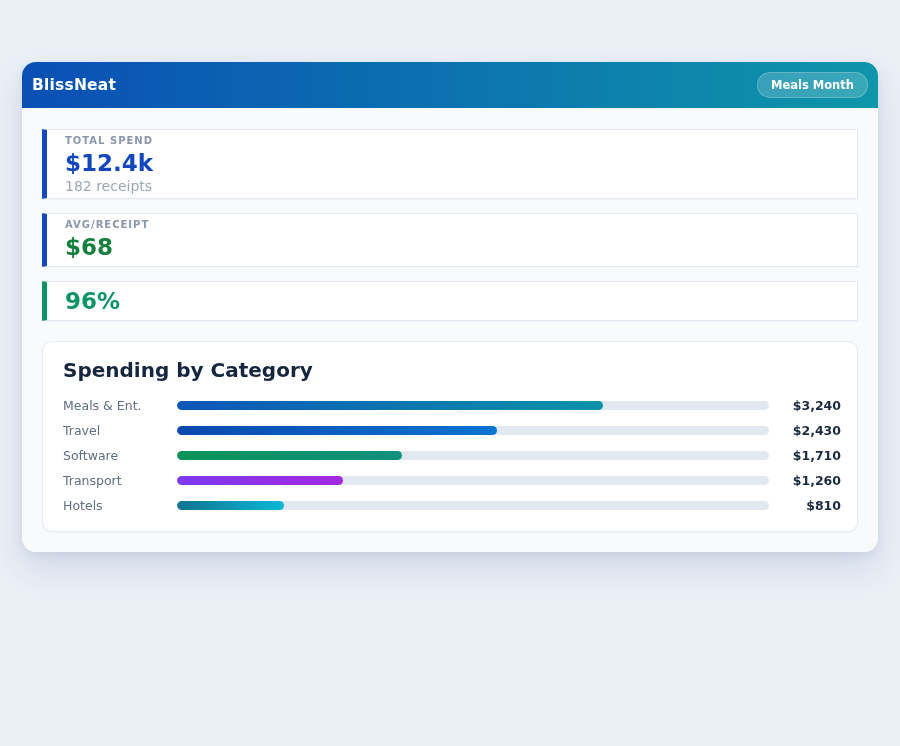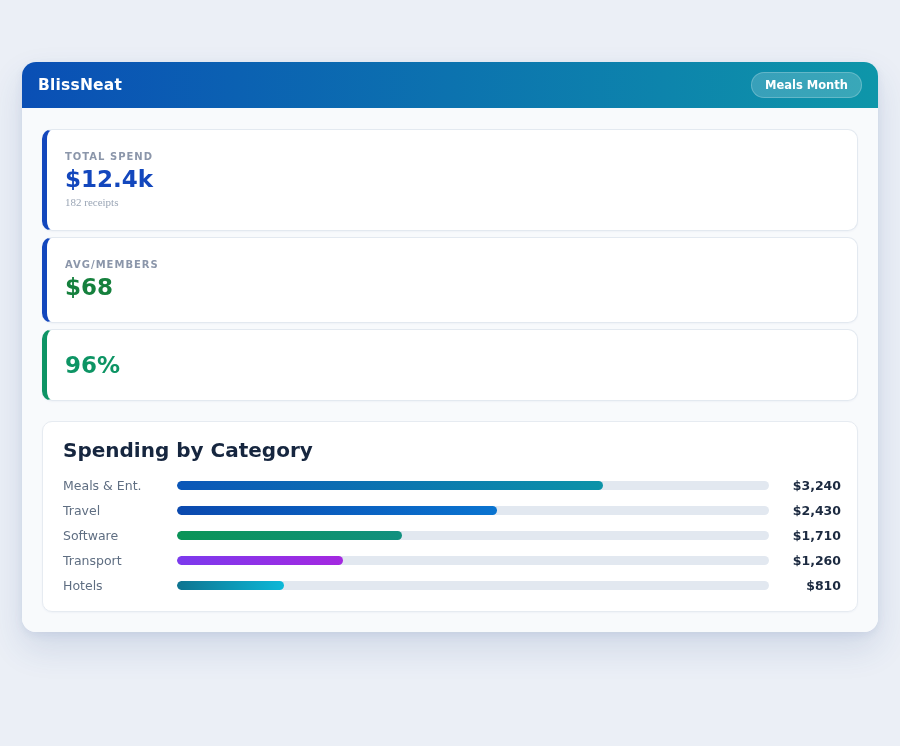--- a/index.html
+++ b/index.html
@@ -11,45 +11,45 @@
   .panel {
     position: absolute; left: 22px; top: 62px; width: 856px;
     background: #fafbfd; border-radius: 14px;
     box-shadow: 0 16px 34px rgba(45, 75, 140, 0.14), 0 3px 8px rgba(45,75,140,0.08);
     overflow: hidden;
   }
   .header {
     height: 46px;
     background: linear-gradient(90deg, #0a4fb5 0%, #0e96a9 100%);
     display: flex; align-items: center; justify-content: space-between;
-    padding: 0 16px;
+    padding: 0 10px;
   }
   .app-title { color: #ffffff; font-size: 15.5px; font-weight: bold; letter-spacing: 0.2px; }
   .badge {
     background: rgba(255,255,255,0.18);
     border: 1px solid rgba(255,255,255,0.22);
     color: #ffffff; font-size: 11.5px; font-weight: bold;
     padding: 5px 13px; border-radius: 999px; cursor: pointer;
   }
   .content { padding: 21px 20px 20px 20px; background: #f8fafc; }
   .stat-card {
     background: #ffffff;
     border: 1px solid #e3e9f0;
     border-left: 5px solid #1347bd;
-    border-radius: 10px;
-    padding: 20px 18px;
-    margin-bottom: 6px;
+    border-radius: 1px;
+    padding: 4px 18px;
+    margin-bottom: 14px;
     box-shadow: 0 1px 2px rgba(30,60,120,0.04);
   }
   .stat-label {
     font-size: 10px; font-weight: bold; color: #8b96aa;
     letter-spacing: 1px; line-height: 14px;
   }
   .stat-value { font-size: 23px; font-weight: bold; color: #1347bd; line-height: 30px; }
-  .stat-sub { font-size: 11px; color: #9ba6b6; line-height: 15px; margin-top: 1px; font-family: Liberation Serif, serif; }
+  .stat-sub { font-size: 14px; color: #9ba6b6; line-height: 15px; margin-top: 1px; }
   .spend-panel {
     margin-top: 20px;
     background: #ffffff;
     border: 1px solid #e6ebf1;
     border-radius: 10px;
     padding: 16px 16px 13px 20px;
     box-shadow: 0 1px 2px rgba(30,60,120,0.04);
   }
   .spend-title { font-size: 20px; font-weight: bold; color: #16263f; margin-bottom: 11px; }
   .cat-row { display: flex; align-items: center; height: 25px; }
@@ -74,21 +74,21 @@
   <div class="content">
 
     <div class="stat-card" style="border-left-color: rgb(19, 71, 189);">
       <div class="stat-label">TOTAL SPEND</div>
       <div class="stat-value" style="color: rgb(19, 71, 189);">$12.4k</div>
       <div class="stat-sub">182 receipts</div>
     </div>
 
 
     <div class="stat-card" style="border-left-color: rgb(19, 71, 189);">
-      <div class="stat-label">AVG/MEMBERS</div>
+      <div class="stat-label">AVG/RECEIPT</div>
       <div class="stat-value" style="color: #15803d;">$68</div>
     </div>
 
     <div class="stat-card" style="border-left-color: rgb(13, 148, 100);">
       <div class="stat-value" style="color: rgb(13, 148, 100);">96%</div>
     </div>
 
     <div class="spend-panel">
       <div class="spend-title">Spending by Category</div>
 

